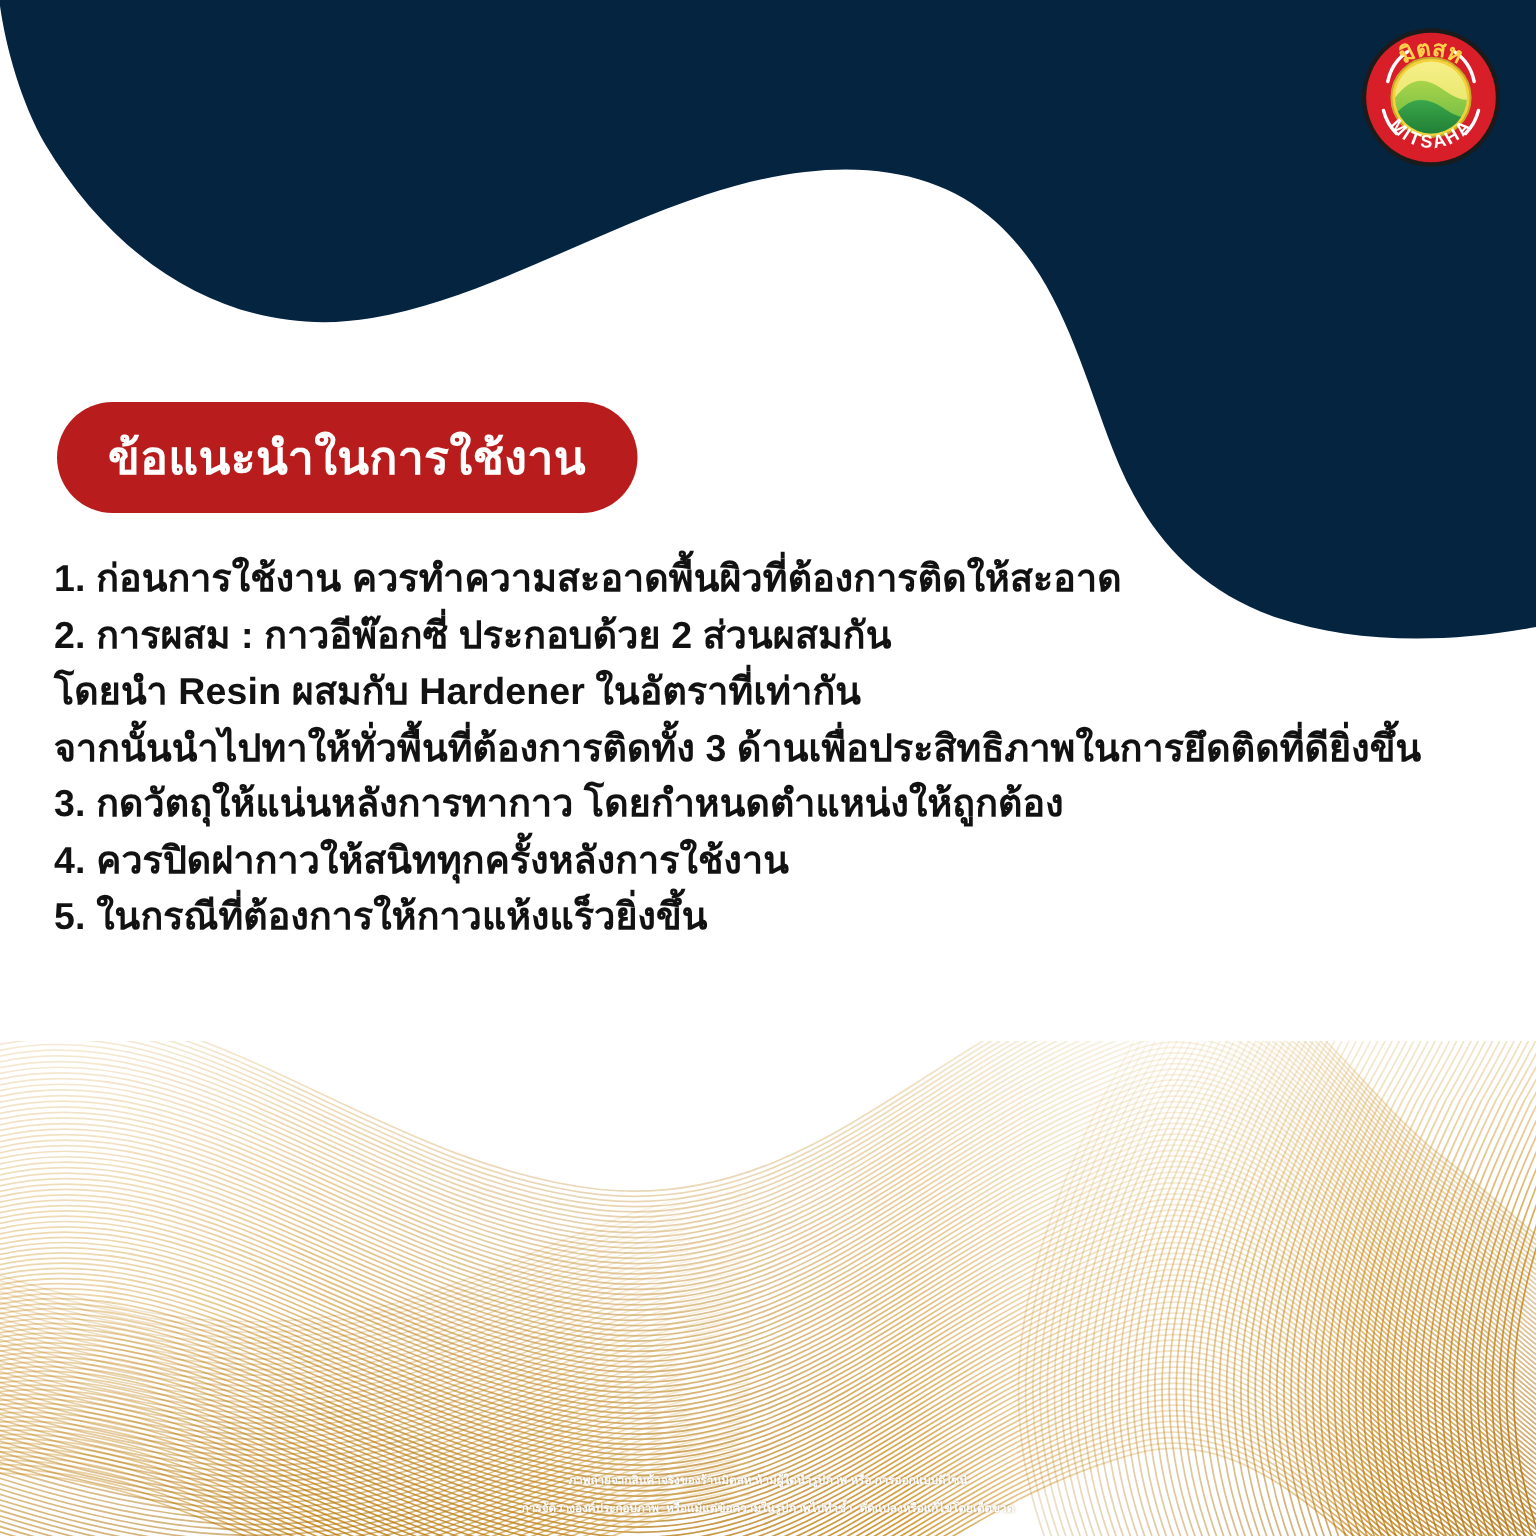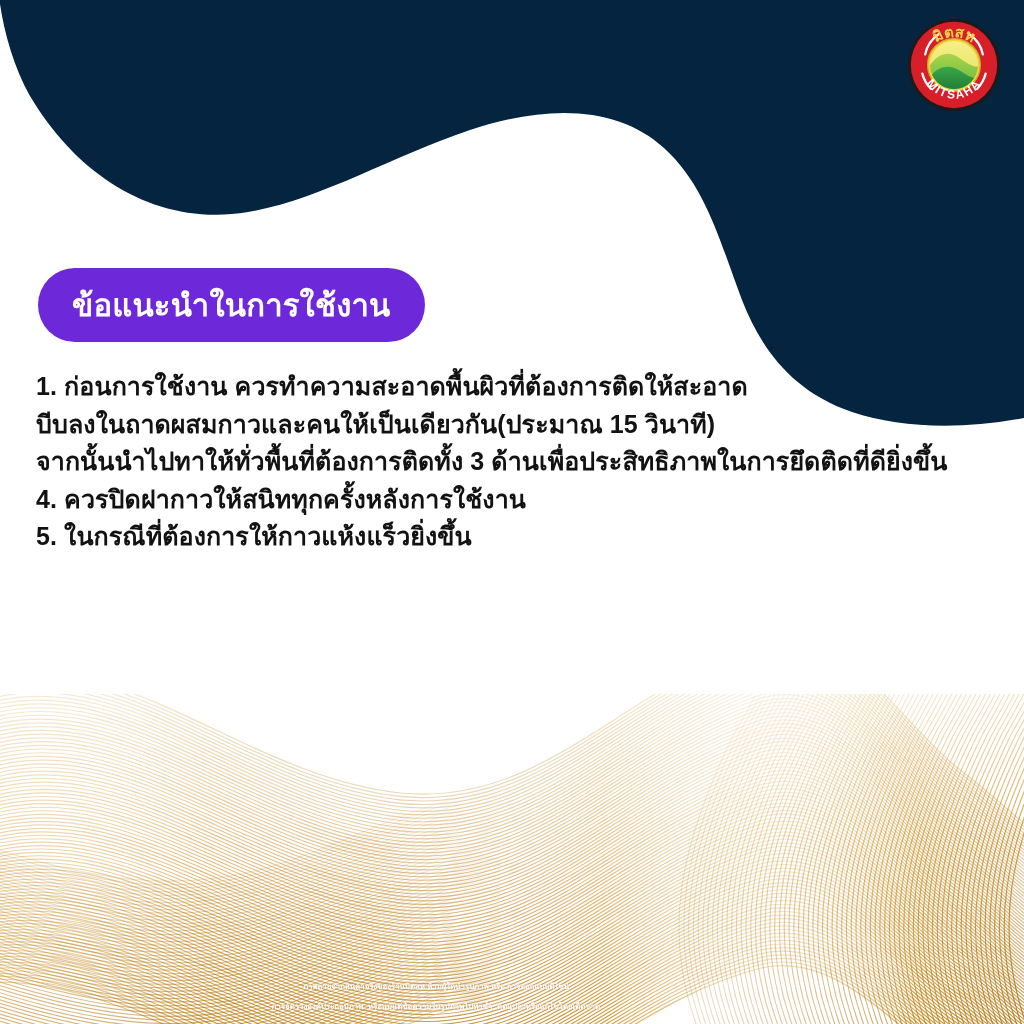--- a/index.html
+++ b/index.html
@@ -16,21 +16,21 @@
   
   .gold-waves{position:absolute;left:0;bottom:0;width:1024px;height:330px;}
 
   
   .logo{position:absolute;right:22px;top:14px;width:96px;height:100px;}
 
   
   .pill{
     position:absolute;left:38px;top:268px;
     height:74px;min-width:360px;
-    background:#6d28d9;
+    background:#b91c1c;
     border-radius:37px;
     display:flex;align-items:center;justify-content:center;
     padding:0 34px;
     box-sizing:border-box;
   }
   .pill-text{
     color:#ffffff;font-size:31px;font-weight:700;letter-spacing:.2px;
     white-space:nowrap;line-height:1;
   }
 
@@ -39,21 +39,21 @@
     position:absolute;left:20px;top:368px;width:980px;
     color:#121212;
   }
   .line{
     font-size:25px;font-weight:600;line-height:37.5px;
     white-space:nowrap;letter-spacing:.1px;margin-left:16px;
   }
 
   
   .footer{
-    position:absolute;left:0;bottom:6px;width:872px;
+    position:absolute;left:0;bottom:6px;width:1024px;
     text-align:center;
   }
   .footer-line{
     font-size:13.5px;font-weight:600;line-height:21px;
     color:#ffffff;
     text-shadow:0 0 2px rgba(140,90,10,.55);
     white-space:nowrap;
   }
 </style>
 </head>
@@ -977,22 +977,24 @@
       <textPath href="#arcBot" startOffset="50%" text-anchor="middle">MITSAHA</textPath>
     </text>
   </svg>
 
   <div class="pill">
     <span class="pill-text">ข้อแนะนำในการใช้งาน</span>
   </div>
 
   <div class="body-text">
     <div class="line">1. ก่อนการใช้งาน ควรทำความสะอาดพื้นผิวที่ต้องการติดให้สะอาด</div>
-    <div class="line">บีบลงในถาดผสมกาวและคนให้เป็นเดียวกัน(ประมาณ 15 วินาที)</div>
+    <div class="line">2. การผสม : กาวอีพ๊อกซี่ ประกอบด้วย 2 ส่วนผสมกัน</div>
+    <div class="line">โดยนำ Resin ผสมกับ Hardener ในอัตราที่เท่ากัน</div>
     <div class="line">จากนั้นนำไปทาให้ทั่วพื้นที่ต้องการติดทั้ง 3 ด้านเพื่อประสิทธิภาพในการยึดติดที่ดียิ่งขึ้น</div>
+    <div class="line">3. กดวัตถุให้แน่นหลังการทากาว โดยกำหนดตำแหน่งให้ถูกต้อง</div>
     <div class="line">4. ควรปิดฝากาวให้สนิททุกครั้งหลังการใช้งาน</div>
     <div class="line">5. ในกรณีที่ต้องการให้กาวแห้งแร็วยิ่งขึ้น</div>
   </div>
 
   <div class="footer">
     <div class="footer-line" style="font-size: 7.8px;">ภาพถ่ายจากสินค้าจริงของร้านมิตสห ห้ามผู้ใดนำรูปภาพ หรือ การออกแบบดีไซน์</div>
     <div class="footer-line" style="font-size: 7.8px; font-family: Liberation Mono, monospace;">การจัดวางองค์ประกอบภาพ หรือแม้แต่ข้อความในรูปภาพไปทำซ้ำ ดัดแปลงหรือแก้ไขโดยเด็ดขาด</div>
   </div>
 
 </div>

